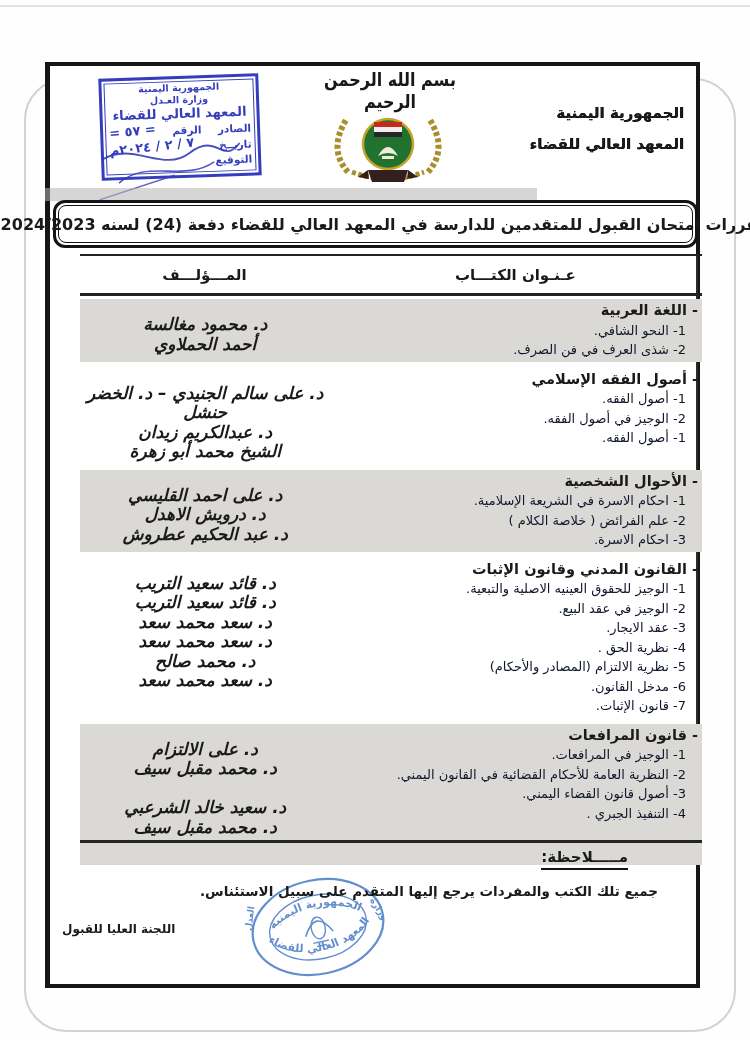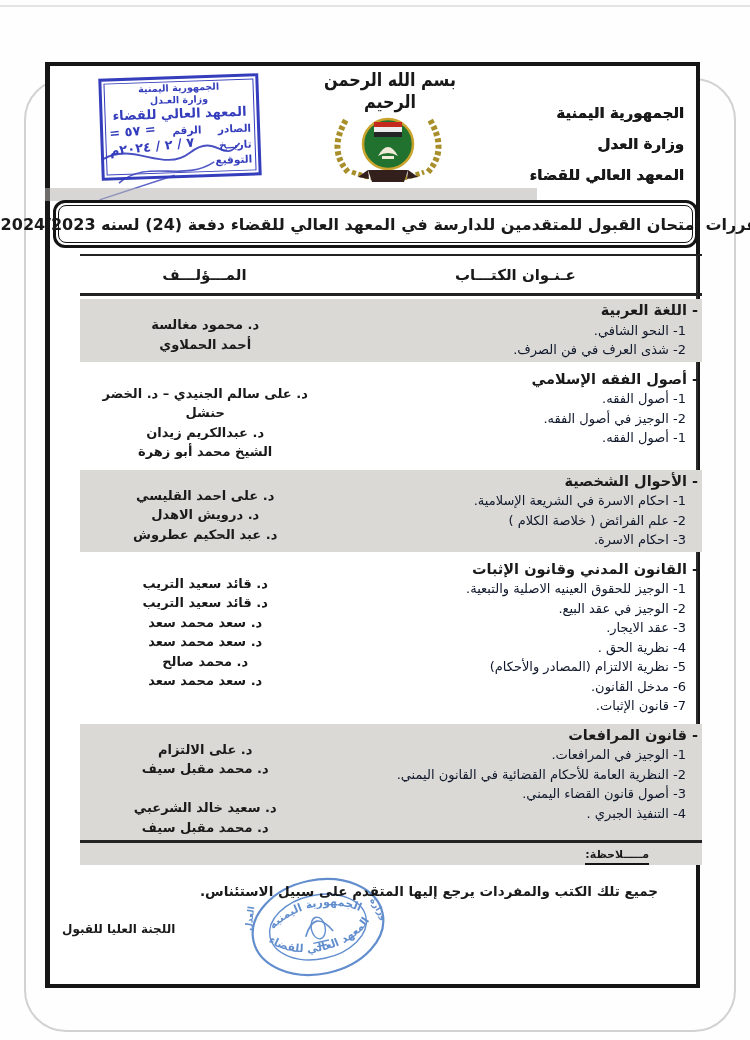--- a/index.html
+++ b/index.html
@@ -43,24 +43,24 @@
   .th-book{width:60%;text-align:center;}
   .th-author{width:40%;text-align:center;}
   .tbody{padding-top:3px;}
   .section{display:flex;direction:rtl;margin-bottom:6px;padding:2px 4px;box-sizing:border-box;gap:8px;}
   .section.shaded{background:#dbd9d6;}
   .section:last-child{padding-bottom:28px;}
   .books{width:60%;}
   .sec-title{font-size:14.5px;font-weight:800;line-height:19.5px;}
   .book-line{font-size:13px;font-weight:400;line-height:19.5px;padding-right:12px;color:#0f172a;}
   .authors{width:40%;text-align:center;padding-top:14px;}
-  .author-line{font-size:13px;font-weight:700;line-height:19.5px;}
+  .author-line{font-size:17px;font-weight:700;line-height:19.5px;font-style:italic;}
   
   .hr-thick{position:absolute;left:30px;top:774px;width:622px;height:2.5px;background:#242424;}
-  .note-label{position:absolute;right:47px;top:782px;direction:rtl;font-size:11px;font-weight:800;
+  .note-label{position:absolute;right:68px;top:782px;direction:rtl;font-size:15px;font-weight:800;
               border-bottom:2px solid #141414;padding-bottom:2px;}
   .note-text{position:absolute;right:38px;top:817px;direction:rtl;font-size:13.5px;font-weight:800;
              white-space:nowrap;}
   .committee{position:absolute;left:12px;top:856px;direction:rtl;font-size:12px;font-weight:800;}
   .round-stamp{position:absolute;left:168px;top:786px;opacity:.88;mix-blend-mode:multiply;}
 </style>
 </head>
 <body>
 
 <div class="canvas">
@@ -81,21 +81,20 @@
       <rect x="52" y="26" width="28" height="5" fill="#262626"></rect>
       <path d="M56,50 Q66,32 76,50 Q66,44 56,50 Z" fill="#f0ead8"></path>
       <rect x="60" y="50" width="12" height="3" fill="#f0ead8"></rect>
       <path d="M46,64 L86,64 L82,76 L50,76 Z" fill="#33201d"></path>
       <path d="M46,64 L36,71 L47,73 Z" fill="#33201d"></path>
       <path d="M86,64 L96,71 L85,73 Z" fill="#33201d"></path>
     </svg>
 
     <div class="letterhead">
       <div>الجمهورية اليمنية</div>
-      <div>وزارة العدل</div>
       <div>المعهد العالي للقضاء</div>
     </div>
 
     <div class="box-stamp">
       <div class="bs-l1">الجمهورية اليمنية</div>
       <div class="bs-l2">وزارة العـدل</div>
       <div class="bs-l3">المعهد العالي للقضاء</div>
       <div class="bs-row">
         <span>الصادر</span>
         <span>الرقم</span>

